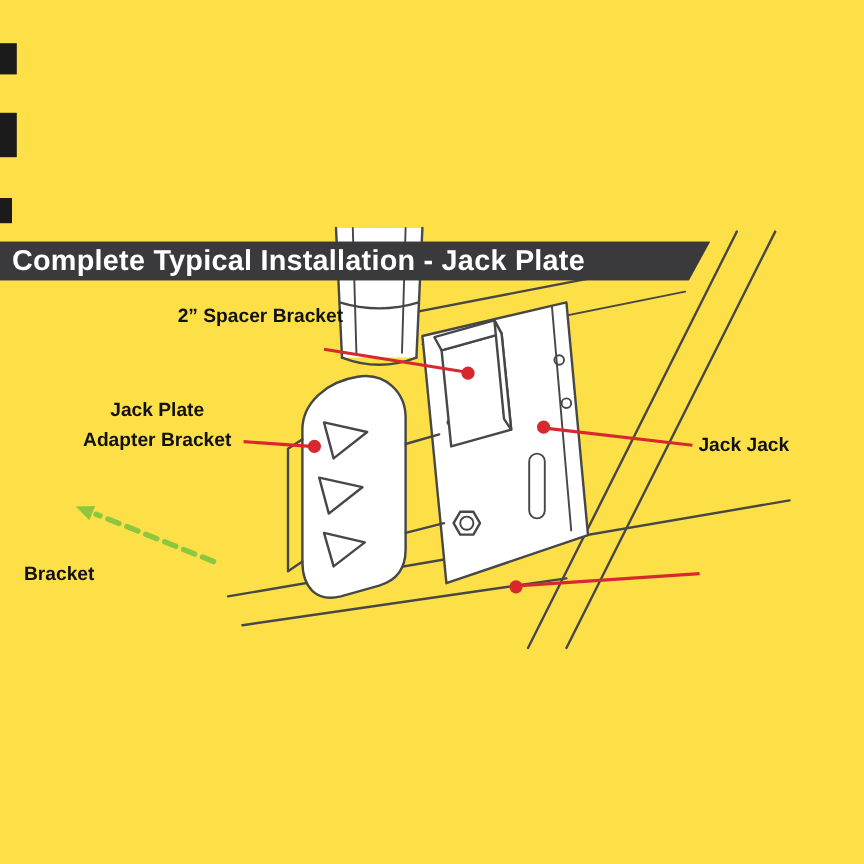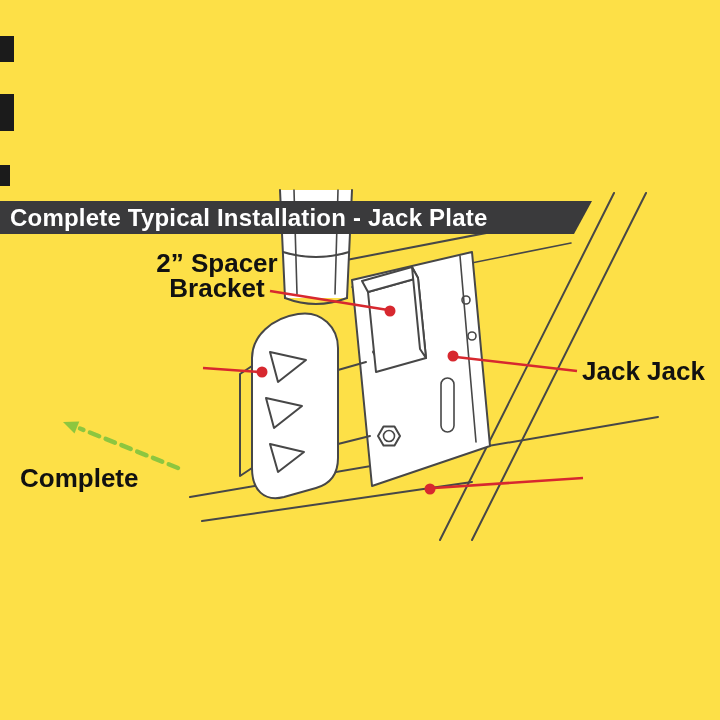--- a/index.html
+++ b/index.html
@@ -21,21 +21,21 @@
   .banner{
     position:absolute;left:0;top:201px;width:592px;height:33px;z-index:3;
     background:var(--banner-bg,#3a3a3c);color:var(--banner-text,#ffffff);
     clip-path:polygon(0 0,100% 0,calc(100% - 18px) 100%,0 100%);
     display:flex;align-items:center;box-sizing:border-box;padding-left:10px;
     font-size:24px;font-weight:bold;letter-spacing:.2px;white-space:nowrap;
   }
 
   .lbl{
     position:absolute;z-index:4;color:#111111;
-    font-size:26px;font-weight:bold;line-height:25px;
+    font-size:16px;font-weight:bold;line-height:25px;
   }
   .lbl-spacer{left:148px;top:251px;width:138px;text-align:center;}
   .lbl-adapter{left:60px;top:330px;width:142px;text-align:center;}
   .lbl-jack{left:582px;top:359px;white-space:nowrap;}
   .lbl-transom{left:588px;top:466px;white-space:nowrap;}
   .lbl-outboard{left:20px;top:466px;white-space:nowrap;}
 
   .edge-mark{position:absolute;left:0;background:#1b1b1b;z-index:3;}
   .m1{top:36px;width:14px;height:26px;}
   .m2{top:94px;width:14px;height:37px;}
@@ -113,20 +113,21 @@
       <path class="garrow" d="M178,468 L80,428.5"></path>
       <polygon class="ghead" points="63,422 79.3,421.6 74.5,433.6"></polygon>
     </g>
   </svg>
 
   <div class="banner">
     <span>Complete Typical Installation - Jack Plate</span>
   </div>
 
   <div class="lbl lbl-spacer">2” Spacer Bracket</div>
+  <div class="lbl lbl-adapter">Jack Plate Adapter Bracket</div>
   <div class="lbl lbl-jack">Jack Jack</div>
-  <div class="lbl lbl-outboard">Complete</div>
+  <div class="lbl lbl-outboard">Bracket</div>
 
   <div class="edge-mark m1"></div>
   <div class="edge-mark m2"></div>
   <div class="edge-mark m3"></div>
 
 </div>
 
 </body></html>

